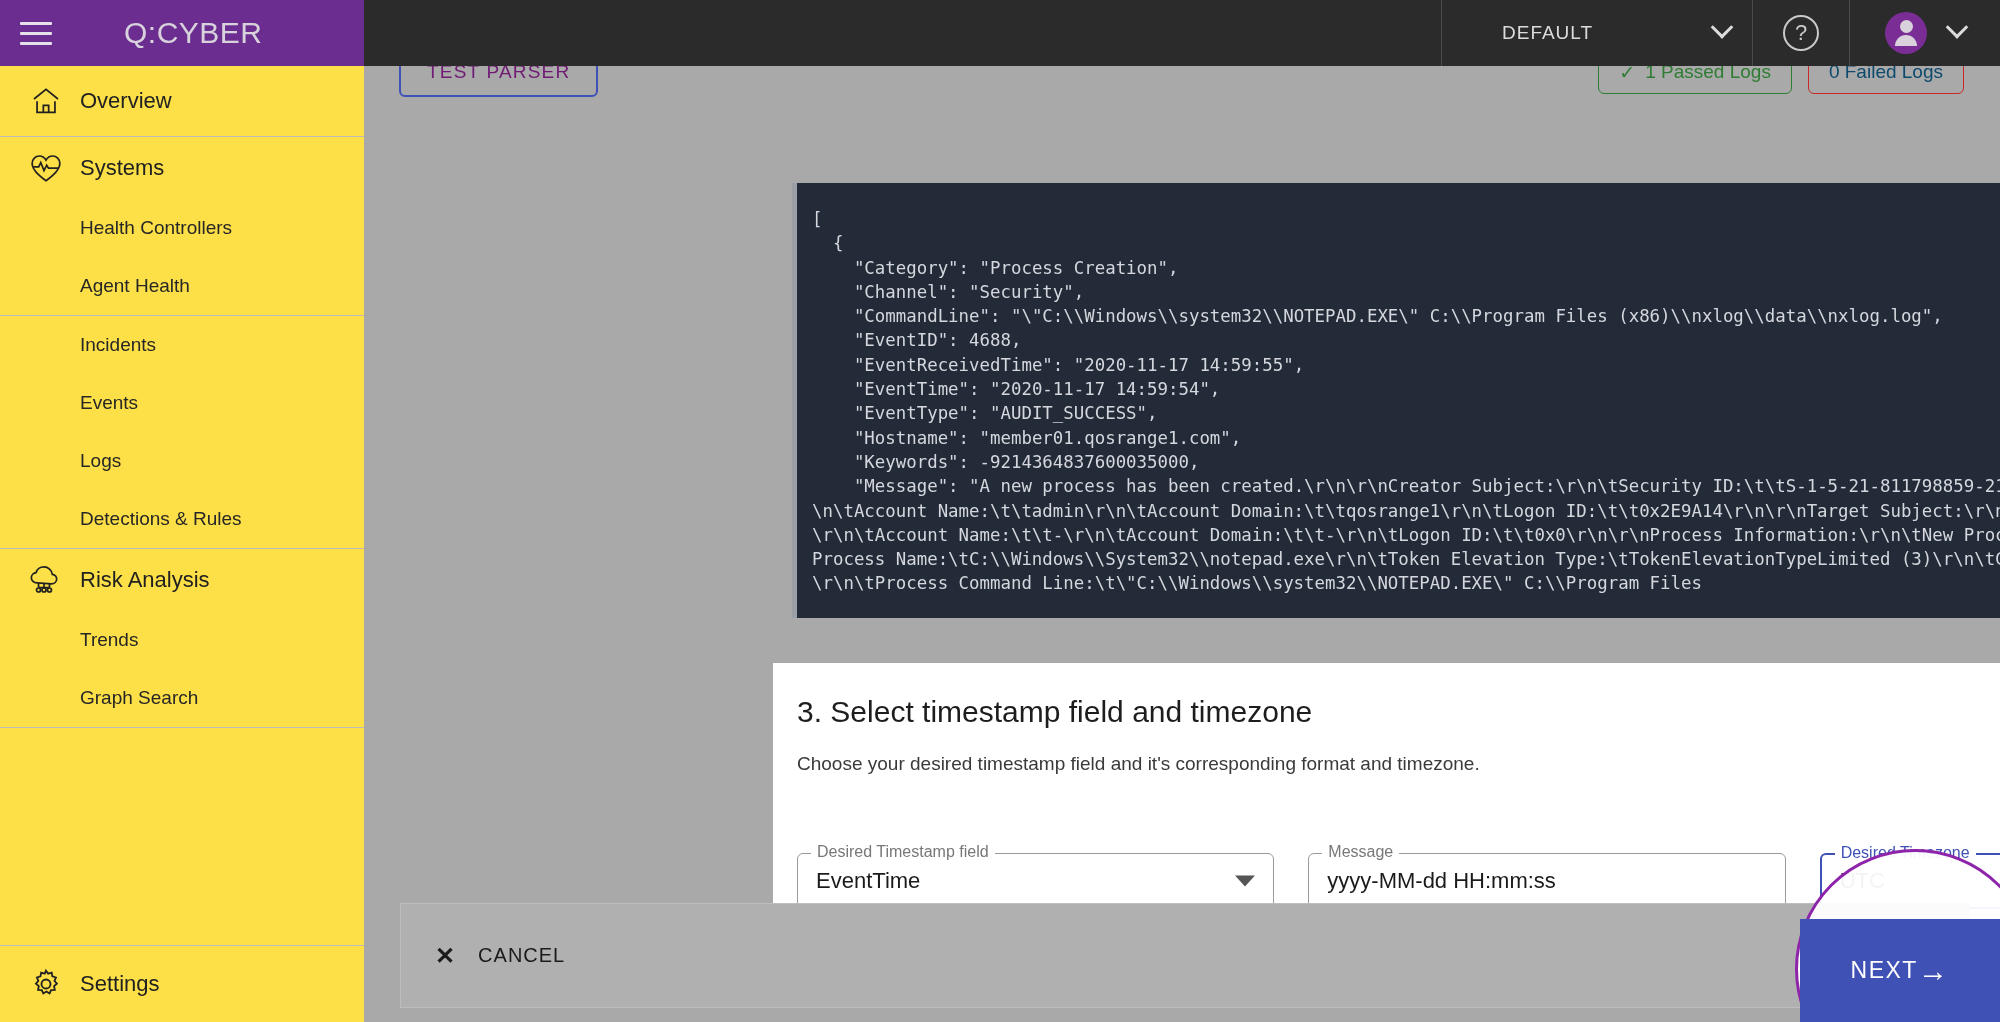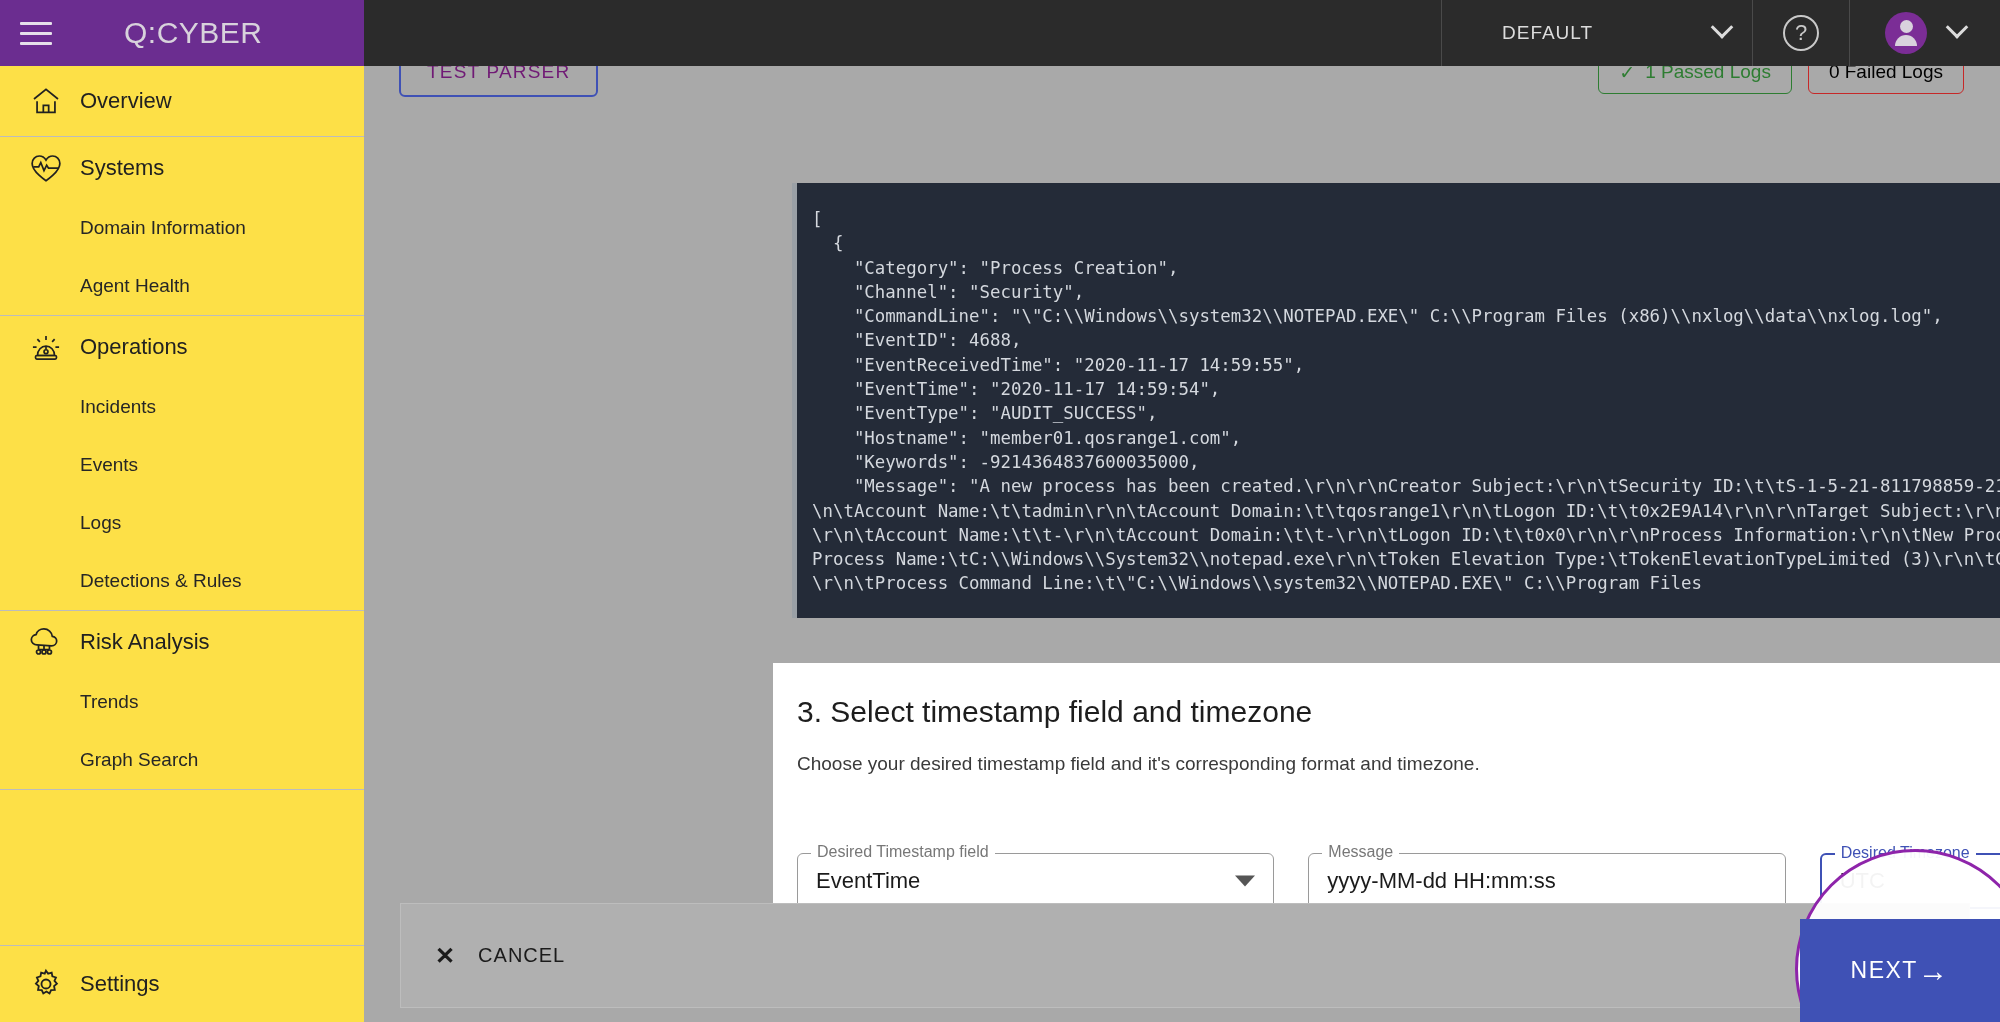--- a/index.html
+++ b/index.html
@@ -131,21 +131,21 @@
     border-radius: 6px; padding: 12px 26px; font-size: 19px; letter-spacing: 1.2px;
     cursor: pointer; font-family: inherit;
   }
   .log-status { display: flex; gap: 16px; }
   .chip {
     border-radius: 6px; padding: 9px 20px; font-size: 19px;
     display: flex; align-items: center; gap: 10px; background: transparent;
     cursor: pointer;
   }
   .chip.pass { border: 1px solid #2e7d32; color: #2e7d32; }
-  .chip.fail { border: 1px solid #c62828; color: #000000; justify-content: center; }
+  .chip.fail { border: 1px solid #c62828; color: #0c4a6e; justify-content: center; }
 
   
   .codebox {
     position: absolute; top: 117px; left: 428px;
     width: 1506px; height: 435px;
     background: #242b38;
     overflow: hidden;
   }
   .codebox-scroll {
     position: absolute; left: 0; top: 0; bottom: 0; width: 5px; background: #9aa0a6;
@@ -290,40 +290,28 @@
       <div class="nav-item">
         <span class="nav-ico">
           <svg width="36" height="32" viewBox="0 0 26 24" fill="none" stroke="#212121" stroke-width="1.3">
             <path d="M13 21.5C13 21.5 2.6 14.8 2.6 8.6 2.6 5.3 5.1 3 8 3c2 0 3.9 1.2 5 3 1.1-1.8 3-3 5-3 2.9 0 5.4 2.3 5.4 5.6 0 6.2-10.4 12.9-10.4 12.9z"></path>
             <path d="M3.5 11.2h4l1.6-3.3 2.4 6 2-4 1.4 2.2h7.6" stroke-width="1.3"></path>
           </svg>
         </span>
         <span class="nav-label">Systems</span>
       </div>
       <div class="nav-sub">
-        <span>Domain Information</span>
+        <span>Health Controllers</span>
       </div>
       <div class="nav-sub">
         <span>Agent Health</span>
       </div>
     </div>
 
     <div class="nav-group">
-      <div class="nav-item">
-        <span class="nav-ico">
-          <svg width="36" height="34" viewBox="0 0 26 26" fill="none" stroke="#212121" stroke-width="1.3">
-            <path d="M6.5 19.5c0-4.1 2.9-7.2 6.5-7.2s6.5 3.1 6.5 7.2z"></path>
-            <rect x="5" y="19.5" width="16" height="2.8" rx="1"></rect>
-            <circle cx="13" cy="16.6" r="1.5"></circle>
-            <path d="M13 14.8v-2"></path>
-            <path d="M13 7.6V4.6M8.3 9.1 6.4 7M17.7 9.1 19.6 7M5.8 13.1H3M20.2 13.1H23"></path>
-          </svg>
-        </span>
-        <span class="nav-label">Operations</span>
-      </div>
       <div class="nav-sub">
         <span>Incidents</span>
       </div>
       <div class="nav-sub">
         <span>Events</span>
       </div>
       <div class="nav-sub">
         <span>Logs</span>
       </div>
       <div class="nav-sub">

